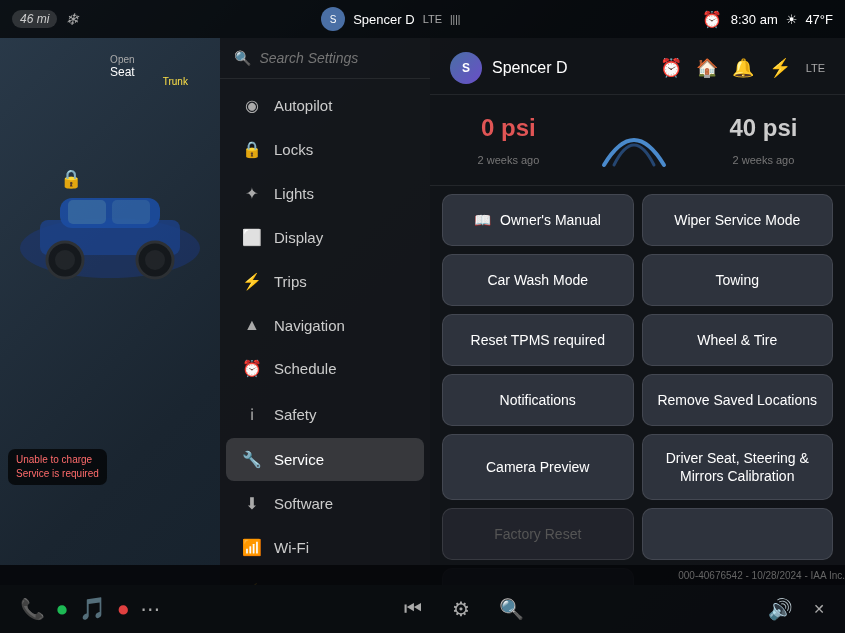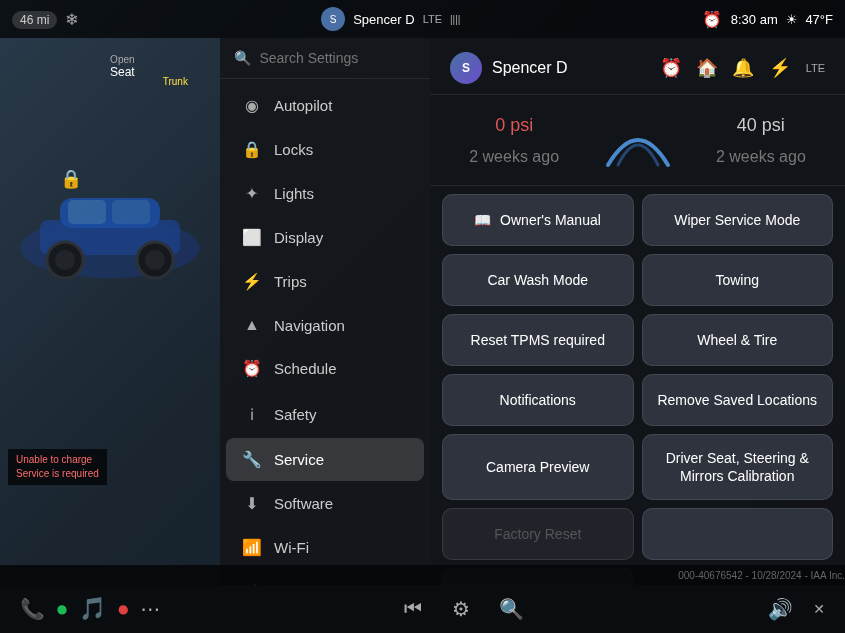--- a/index.html
+++ b/index.html
@@ -30,21 +30,21 @@
       background: rgba(0,0,0,0.7);
       display: flex;
       align-items: center;
       justify-content: space-between;
       padding: 0 12px;
       z-index: 10;
       color: white;
       font-size: 13px;
     }
 
-    .status-left { display: flex; align-items: flex-end; gap: 8px; }
+    .status-left { display: flex; align-items: flex-start; gap: 8px; font-style: italic; }
     .status-center { display: flex; align-items: center; gap: 8px; }
 
     .range-badge {
       background: rgba(255,255,255,0.15);
       border-radius: 10px;
       padding: 2px 8px;
       font-size: 12px;
       color: #ccc;
     }
 
@@ -77,20 +77,21 @@
       border-bottom: 1px solid rgba(255,255,255,0.08);
     }
 
     .search-input {
       background: transparent;
       border: none;
       color: #999;
       font-size: 14px;
       outline: none;
       width: 100%;
+      font-style: italic;
     }
 
     .search-icon { color: #666; font-size: 14px; }
 
     .settings-list {
       flex: 1;
       overflow-y: auto;
       padding: 4px 0;
     }
 
@@ -155,23 +156,23 @@
     
     .tire-section {
       display: flex;
       align-items: center;
       justify-content: space-around;
       padding: 10px 20px;
       border-bottom: 1px solid rgba(255,255,255,0.08);
     }
 
     .tire-info { text-align: center; }
-    .tire-pressure { color: #e05555; font-size: 18px; font-weight: 400; }
+    .tire-pressure { color: #e05555; font-size: 24px; font-weight: 700; }
     .tire-pressure.ok { color: #ccc; }
-    .tire-label { color: #777; font-size: 16px; margin-top: 12px; }
+    .tire-label { color: #777; font-size: 11px; margin-top: 12px; }
 
     
     .service-grid {
       padding: 8px 12px;
       display: grid;
       grid-template-columns: 1fr 1fr;
       gap: 8px;
     }
 
     .service-btn {
@@ -220,21 +221,21 @@
 
     
     .car-warning {
       position: absolute;
       left: 8px;
       bottom: 100px;
       background: rgba(0,0,0,0.7);
       color: #ff6b6b;
       font-size: 10px;
       padding: 4px 8px;
-      border-radius: 0;
+      border-radius: 7px;
       z-index: 3;
       line-height: 1.4;
     }
 
     
     .tire-arc-svg { display: block; }
 
     
     .media-controls {
       display: flex;

